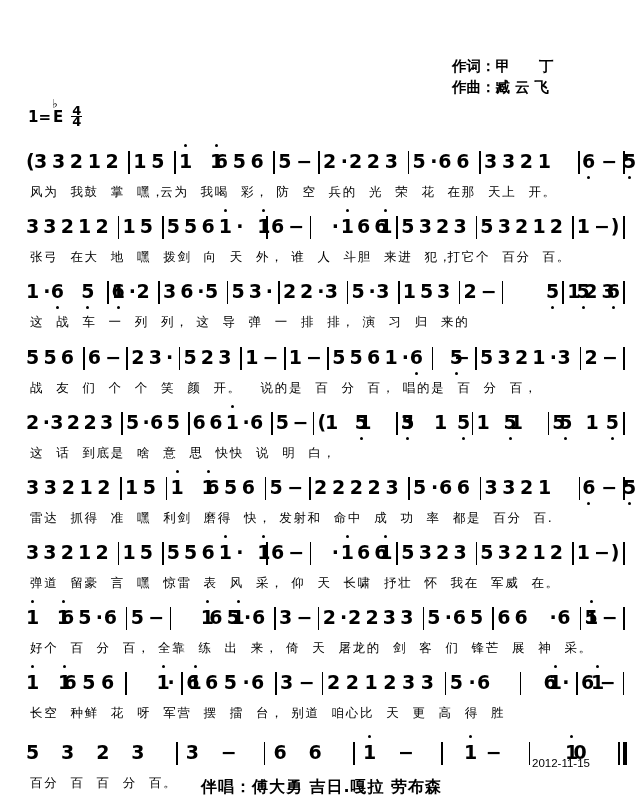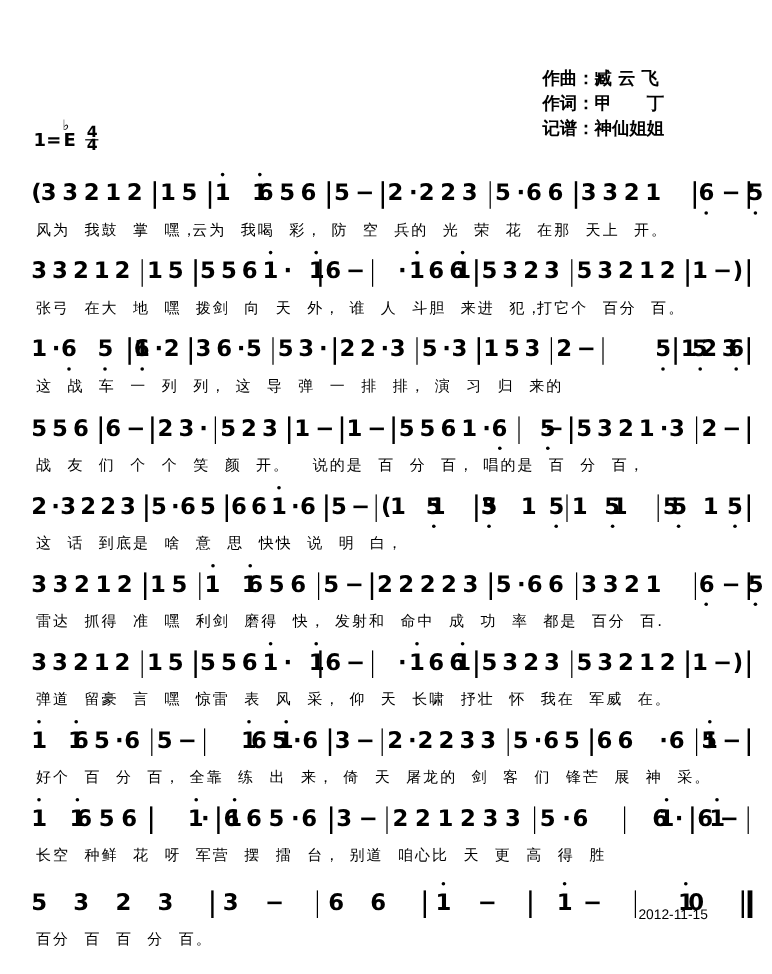--- a/index.html
+++ b/index.html
@@ -71,23 +71,22 @@
     font-family:"DejaVu Sans","Liberation Sans",sans-serif;
   }
 </style>
 </head>
 <body>
 
 <div class="sheet">
 
 
   <div class="credits">
+    <div>作词：甲　　丁</div>
     <div>作曲：臧 云 飞</div>
-    <div>作词：甲　　丁</div>
-    <div>记谱：神仙姐姐</div>
   </div>
 
   <div class="keysig">
     <span>1</span>
     <span class="eq">=</span>
     <span class="flatwrap">
       <span class="flat">♭</span>
       <span>E</span>
     </span>
     <span class="meter">
@@ -358,13 +357,14 @@
           <span class="lyr" style="left: 70.4px;">百</span>
           <span class="lyr" style="left: 96.6px;">百</span>
           <span class="lyr" style="left: 122.8px;">分</span>
           <span class="lyr" style="left: 149px;">百</span>
           <span class="lyr" style="left: 163.2px;">。</span>
         </div>
       </div>
     </div>
 
   <div class="date">2012-11-15</div>
+  <div class="chorus">伴唱：傅大勇 吉日.嘎拉 劳布森</div>
 </div>
 
 </body></html>

